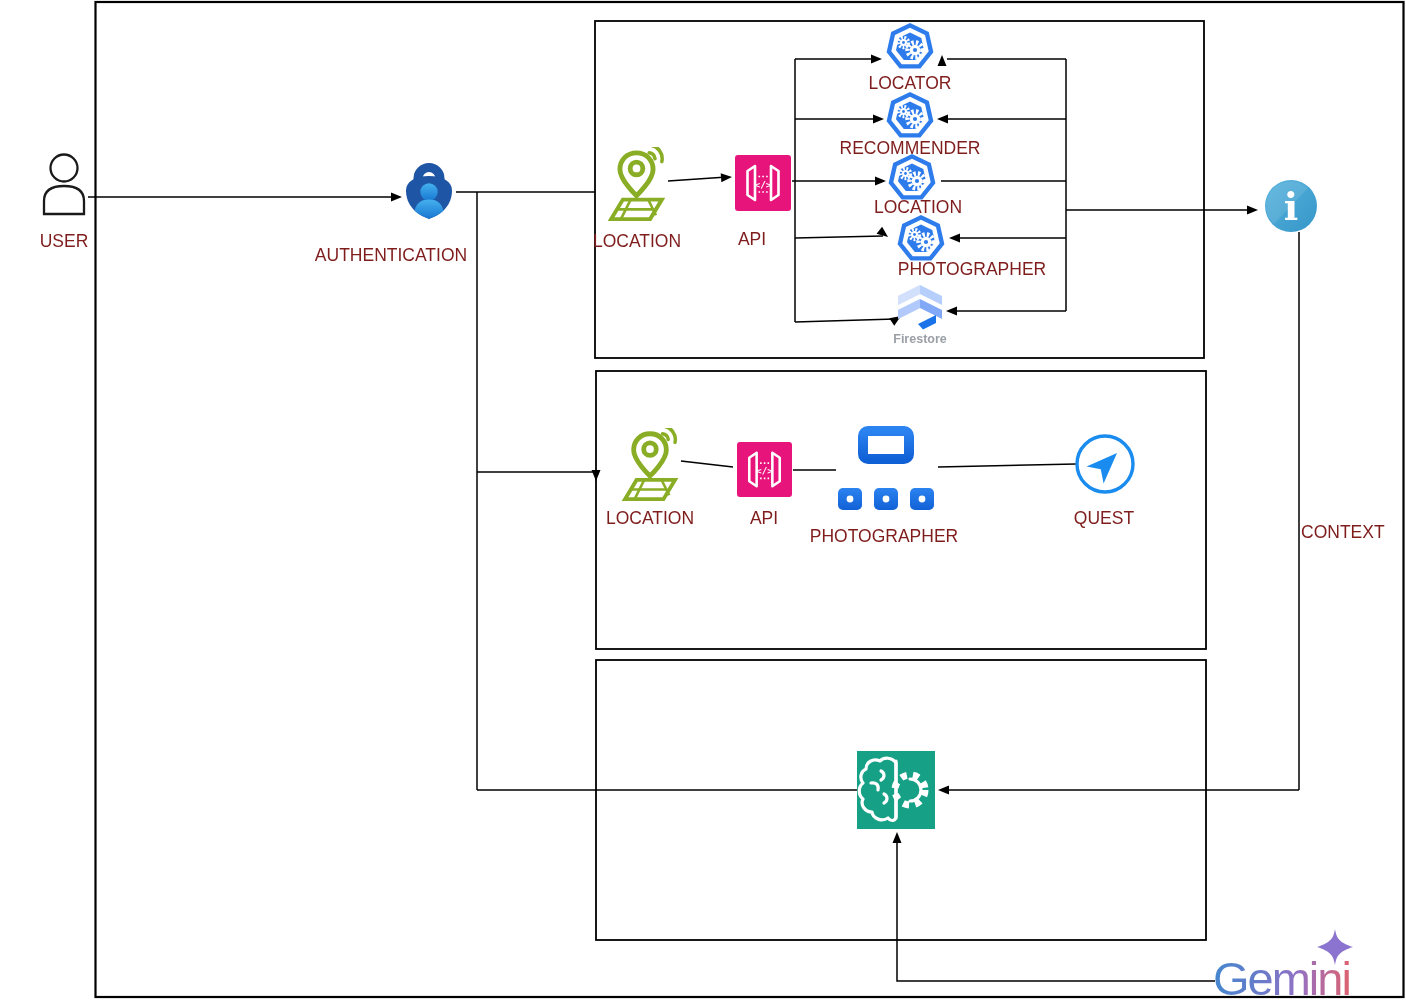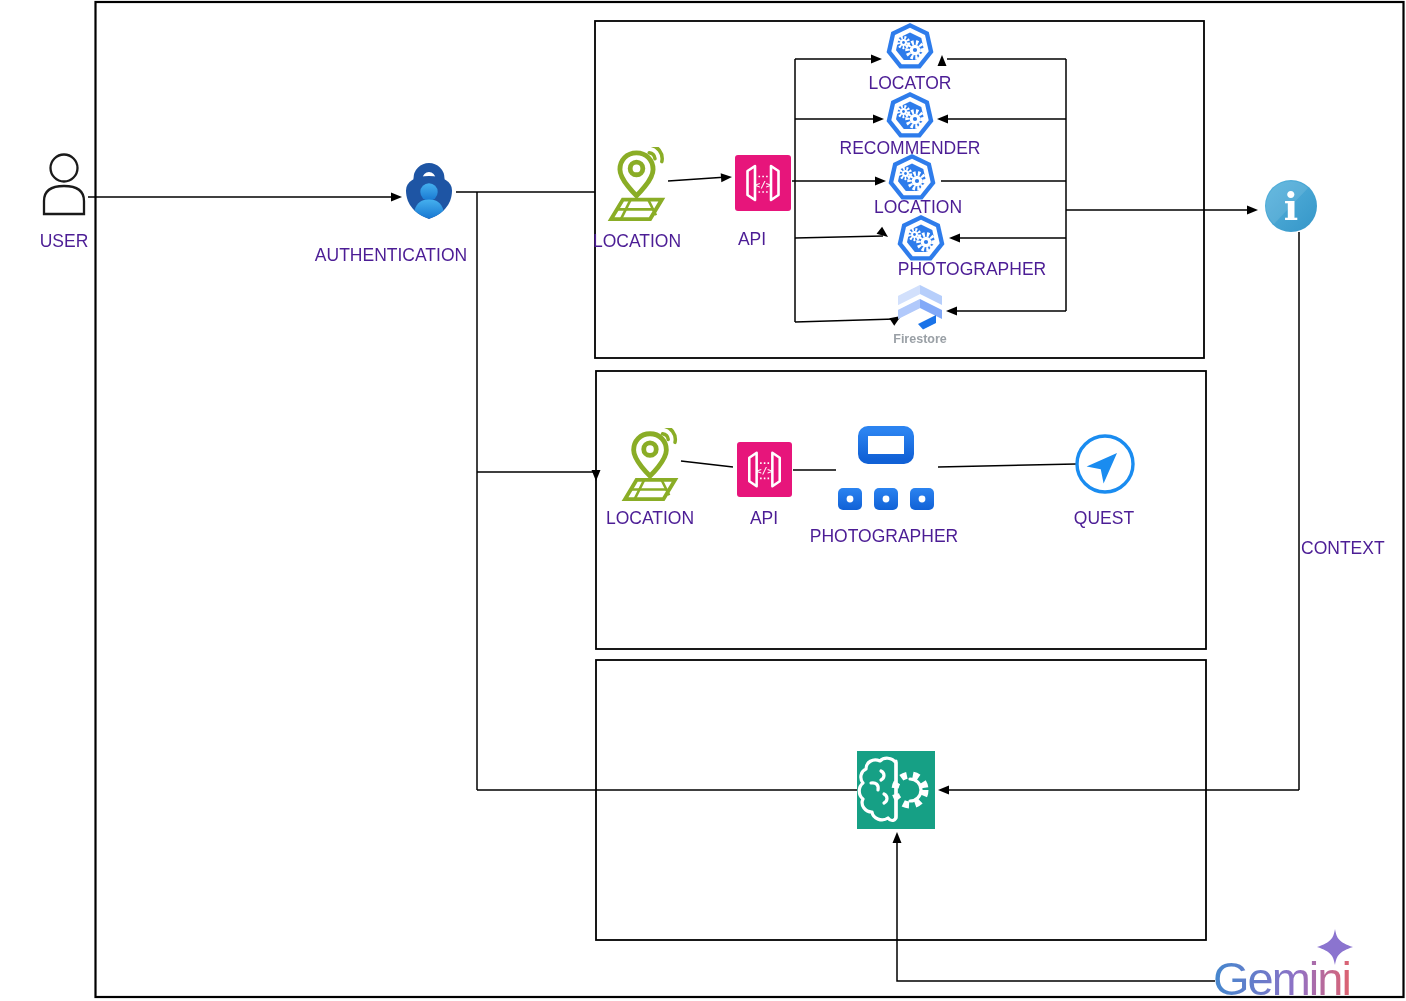--- a/index.html
+++ b/index.html
@@ -8,24 +8,24 @@
     font-family:"Liberation Sans", sans-serif;
   }
   svg{display:block;}
   .wires{position:absolute;left:0;top:0;}
   .wire{stroke:var(--wire);stroke-width:1.5;fill:none;}
   .box{stroke:var(--wire);stroke-width:1.8;fill:none;}
   .outer{stroke-width:2.2;}
   .arrow{fill:var(--wire);stroke:none;}
   .node{position:absolute;}
   .label{
-    position:absolute;font-size:17.5px;color:#4c1d95;white-space:nowrap;
+    position:absolute;font-size:17.5px;color:#7f1d1d;white-space:nowrap;
     width:220px;text-align:center;transform:translateX(-50%);
   }
-  .label.left-align{transform:none;text-align:left;width:auto;margin-top:16px;}
+  .label.left-align{transform:none;text-align:left;width:auto;}
   .label.small-gray{font-size:12.5px;font-weight:bold;color:var(--firestore-gray);}
   
   .loc-stroke{stroke:var(--location-green);fill:none;}
   .loc-fill-white{fill:#fff;stroke:var(--location-green);}
   .svc-outer{fill:var(--service-blue);}
   .svc-mid{fill:#ffffff;}
   .svc-inner{fill:var(--service-blue);}
   .gear-teeth{stroke:#ffffff;fill:none;}
   .gear-body{fill:#ffffff;}
   .gear-hole{fill:var(--service-blue);}

